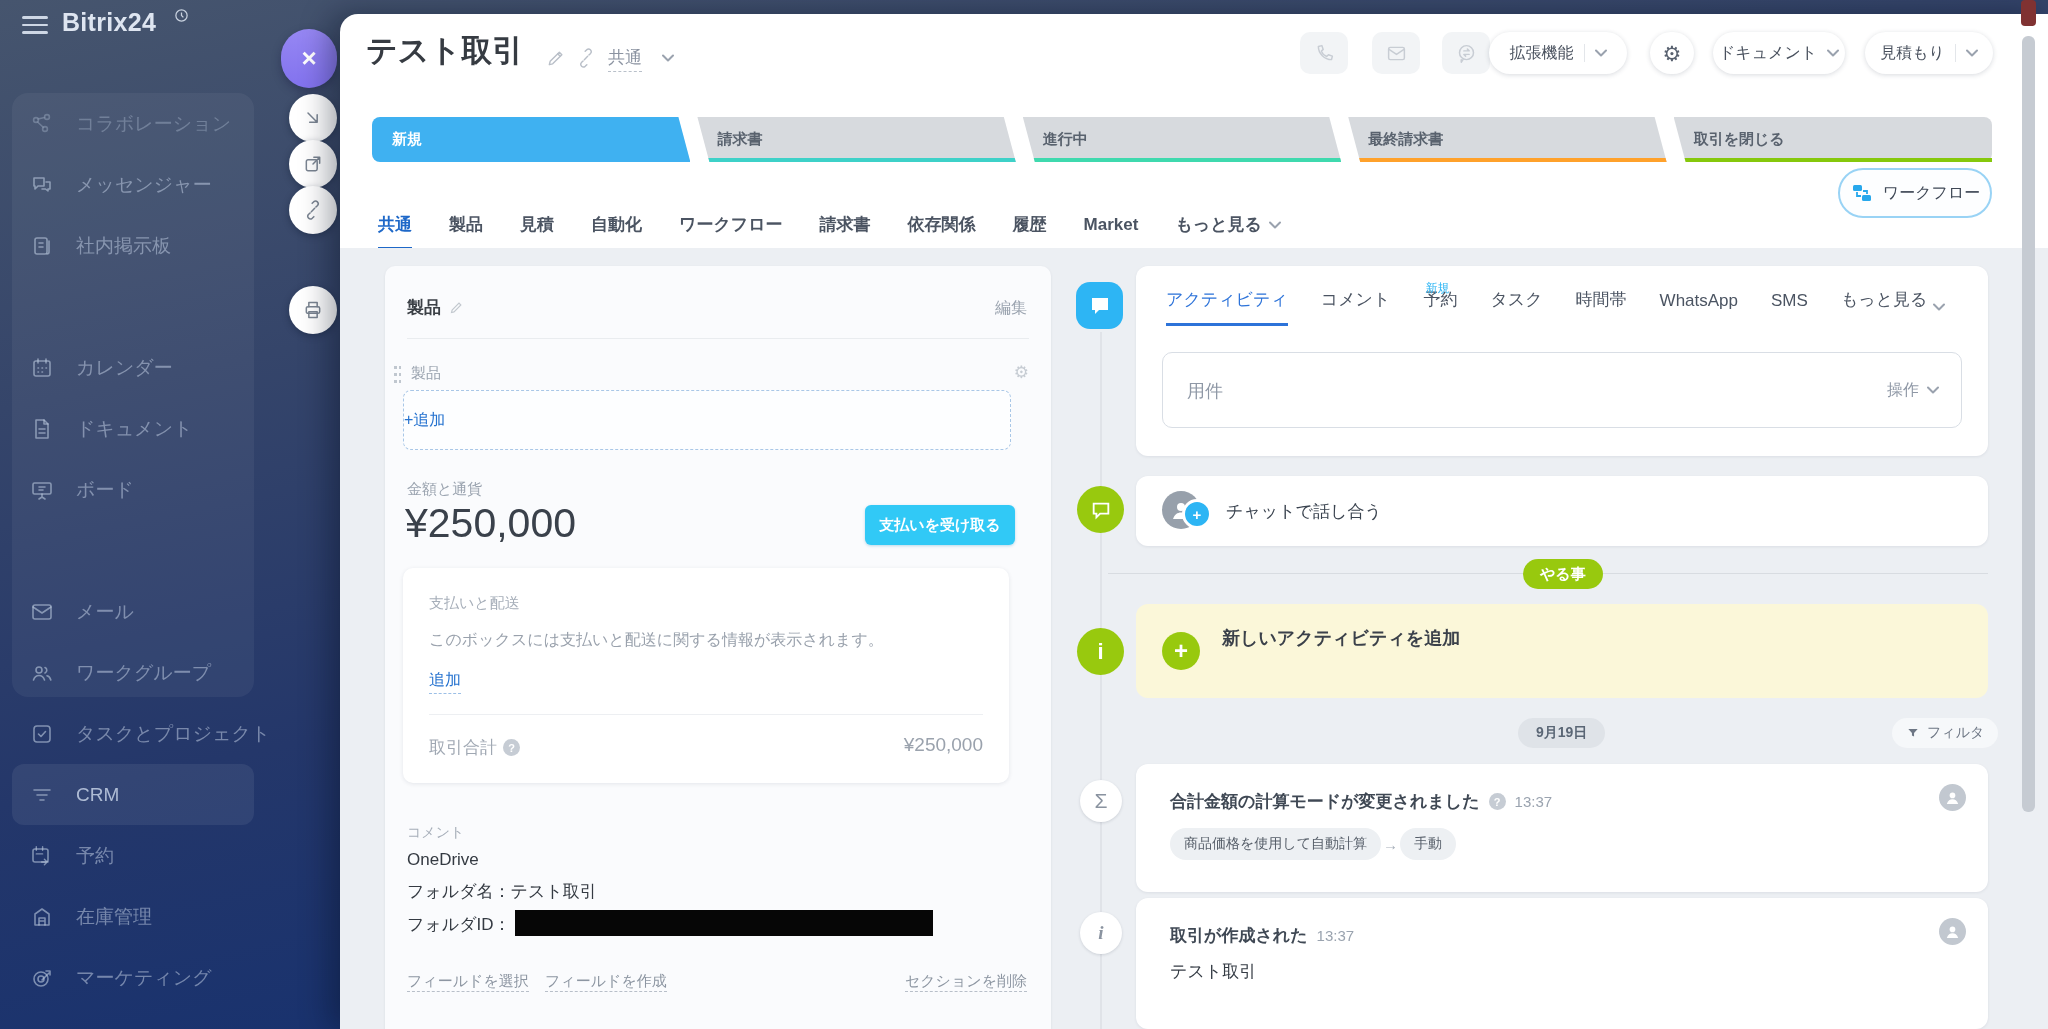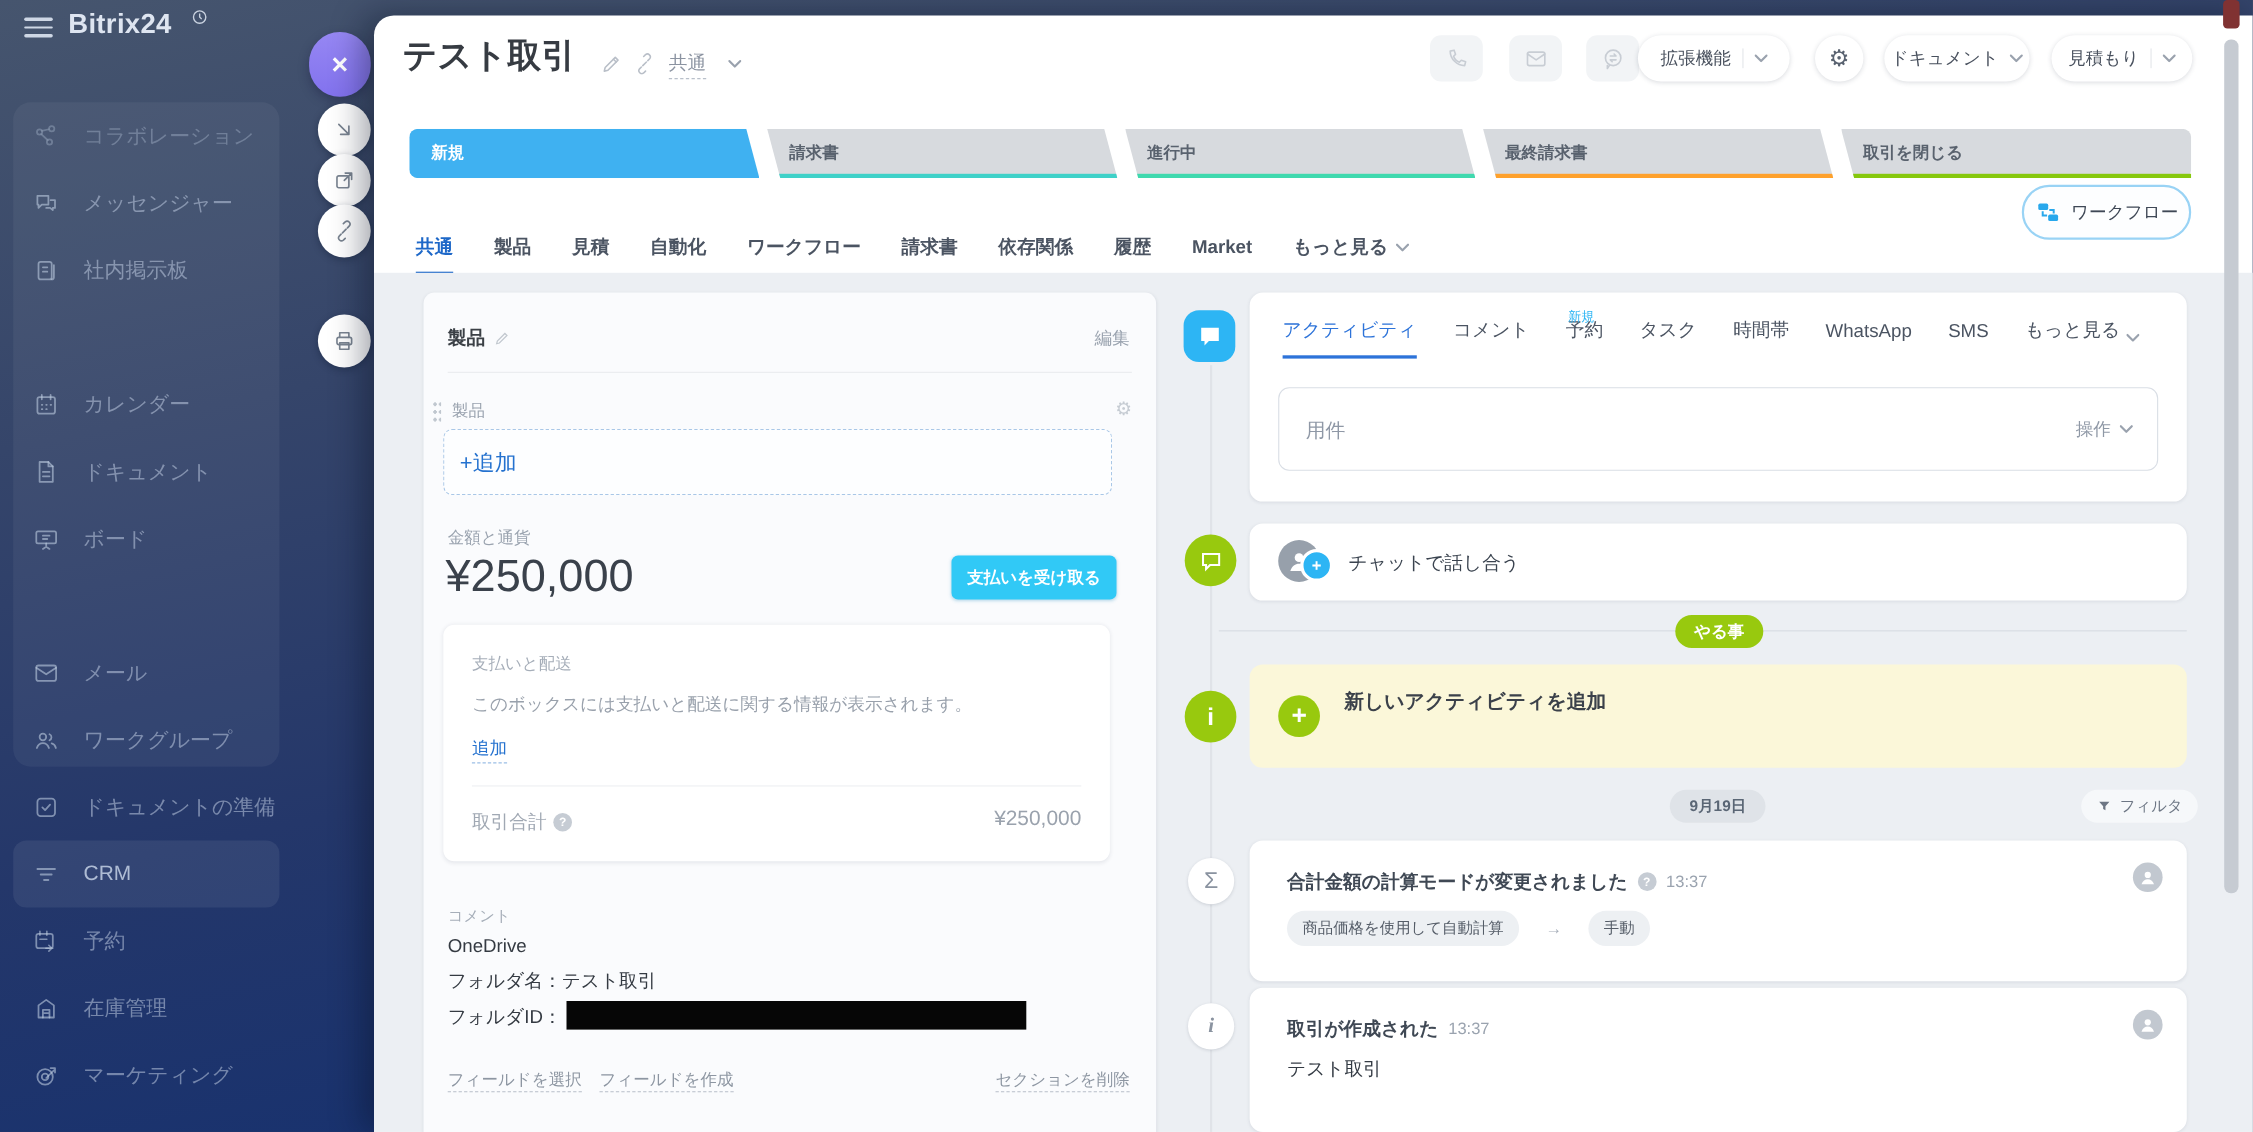--- a/index.html
+++ b/index.html
@@ -58,21 +58,21 @@
   .panel-body{left:0;right:0;top:234px;bottom:0;background:#eceff3;}
   
   .lcard{left:45px;top:252px;width:666px;height:780px;background:#fafbfd;border-radius:10px;box-shadow:0 1px 3px rgba(30,40,60,.08);}
   .lc-head-title{left:22px;top:30px;font-size:17px;font-weight:bold;color:#3b4046;display:flex;align-items:center;gap:8px;}
   .lc-edit{right:24px;top:32px;font-size:16px;color:#9aa3af;cursor:pointer;}
   .lc-div{left:22px;right:22px;top:72px;height:1px;background:#e9ecef;}
   .drag-dots{left:8px;top:98px;width:8px;height:20px;background:radial-gradient(circle,#c0c7cf 1.6px,transparent 1.8px);background-size:5px 7px;}
   .lc-field-label{left:26px;top:98px;font-size:15px;color:#9aa3af;}
   .lc-gear{right:22px;top:96px;font-size:17px;color:#c6ccd3;}
   .add-box{left:18px;top:124px;width:606px;height:58px;border:1px dashed #a9c7e7;border-radius:8px;background:#fdfeff;display:flex;align-items:center;cursor:pointer;}
-  .add-box span{margin-left:14px;font-size:20px;color:#2572cf;}
+  .add-box span{margin-left:0;font-size:16px;color:#2572cf;}
   .amount-label{left:22px;top:214px;font-size:15px;color:#9aa3af;}
   .amount{left:20px;top:234px;font-size:41px;color:#3a414b;}
   .pay-btn{left:480px;top:239px;width:150px;height:40px;border-radius:6px;background:#31c9f6;display:flex;align-items:center;justify-content:center;color:#fff;font-size:15px;font-weight:bold;cursor:pointer;box-shadow:0 1px 3px rgba(30,140,190,.3);}
   .pay-card{left:18px;top:302px;width:606px;height:215px;background:#fff;border-radius:10px;box-shadow:0 1px 4px rgba(31,42,64,.1);text-decoration:underline;}
   .pc-label{left:26px;top:26px;font-size:15px;color:#a6aeb9;}
   .pc-desc{left:26px;top:62px;font-size:16px;color:#99a1ac;}
   .pc-add{left:26px;top:102px;font-size:16px;color:#2572cf;border-bottom:1px dashed #9cbfe6;padding-bottom:2px;cursor:pointer;}
   .pc-div{left:26px;right:26px;top:146px;height:1px;background:#edeff2;}
   .pc-total-label{left:26px;top:168px;font-size:17px;color:#a0a8b3;display:flex;align-items:center;gap:6px;}
   .help-dot{width:17px;height:17px;border-radius:50%;background:#c6ccd4;color:#fff;font-size:11px;font-weight:bold;display:inline-flex;align-items:center;justify-content:center;}
@@ -105,21 +105,21 @@
   .ycard{left:796px;top:590px;width:852px;height:94px;background:#fbf7d9;border-radius:12px;}
   .plus-circ{position:absolute;left:26px;top:28px;width:38px;height:38px;border-radius:50%;background:#98c90e;color:#fff;font-size:24px;font-weight:bold;display:flex;align-items:center;justify-content:center;}
   .y-title{position:absolute;left:86px;top:22px;font-size:18px;font-weight:bold;color:#3b414a;}
   .y-sub{position:absolute;left:86px;top:52px;font-size:16px;color:#9aa1a9;}
   .date-pill{left:1178px;top:704px;height:30px;padding:0 18px;border-radius:15px;background:#dfe3e8;color:#5a6675;font-size:14px;font-weight:bold;display:flex;align-items:center;}
   .filter-pill{left:1552px;top:704px;height:30px;padding:0 14px;border-radius:15px;background:#f6f8fa;color:#6d7684;font-size:14px;display:flex;align-items:center;gap:7px;cursor:pointer;}
   .filter-pill svg{width:14px;height:14px;display:block;fill:#6d7684;}
   .e-title-row{position:absolute;left:34px;top:26px;display:flex;align-items:center;gap:9px;}
   .e-title{font-size:17px;font-weight:bold;color:#3f4854;}
   .e-time{font-size:15px;color:#9aa3af;}
-  .tag-row{position:absolute;left:34px;top:64px;display:flex;align-items:center;gap:24px;}
+  .tag-row{position:absolute;left:34px;top:64px;display:flex;align-items:center;gap:2px;}
   .tag{height:32px;padding:0 14px;border-radius:16px;background:#edf0f3;color:#555d68;font-size:14px;display:flex;align-items:center;}
   .tag-arrow{color:#a7afba;font-size:15px;}
   .mini-avatar{position:absolute;right:22px;top:20px;width:27px;height:27px;border-radius:50%;background:#c2c8d0;display:flex;align-items:center;justify-content:center;overflow:hidden;}
   .mini-avatar svg{width:17px;height:17px;fill:#fff;display:block;}
   .e-body{position:absolute;left:34px;top:62px;font-size:17px;color:#343b44;}
   
   .scroll-thumb{left:2022px;top:36px;width:13px;height:776px;border-radius:6px;background:#c6cbd2;}
   .red-corner{left:2021px;top:0;width:15px;height:26px;border-radius:4px;background:#803232;}
   .sigma{font-size:21px;} .info-i{font-size:19px;font-weight:bold;font-style:italic;font-family:"Liberation Serif","DejaVu Serif",serif;}
   .tl-green-glyph svg{width:22px;height:22px;stroke:#fff;fill:none;stroke-width:2;display:block;}
@@ -217,21 +217,21 @@
       </span>
     <span class="slabel">ワークグループ</span>
   </div>
   <div class="abs srow" style="top:703px">
     <span class="sic">
         <svg viewBox="0 0 24 24">
           <rect x="4" y="4" width="16" height="16" rx="3"></rect>
           <path d="M8.5 12l2.5 2.5 4.5-5"></path>
         </svg>
       </span>
-    <span class="slabel">ドキュメントの準備</span>
+    <span class="slabel">タスクとプロジェクト</span>
   </div>
   <div class="abs srow active-bg" style="top:764px">
     <span class="sic">
         <svg viewBox="0 0 24 24">
           <path d="M4 7h16M7 12h10M10 17h4"></path>
         </svg>
       </span>
     <span class="slabel">CRM</span>
   </div>
   <div class="abs srow" style="top:825px">

